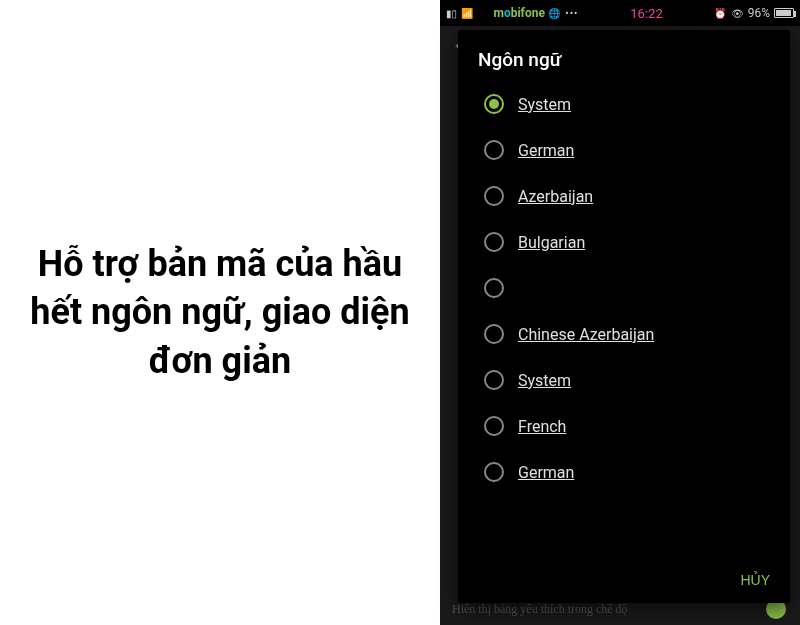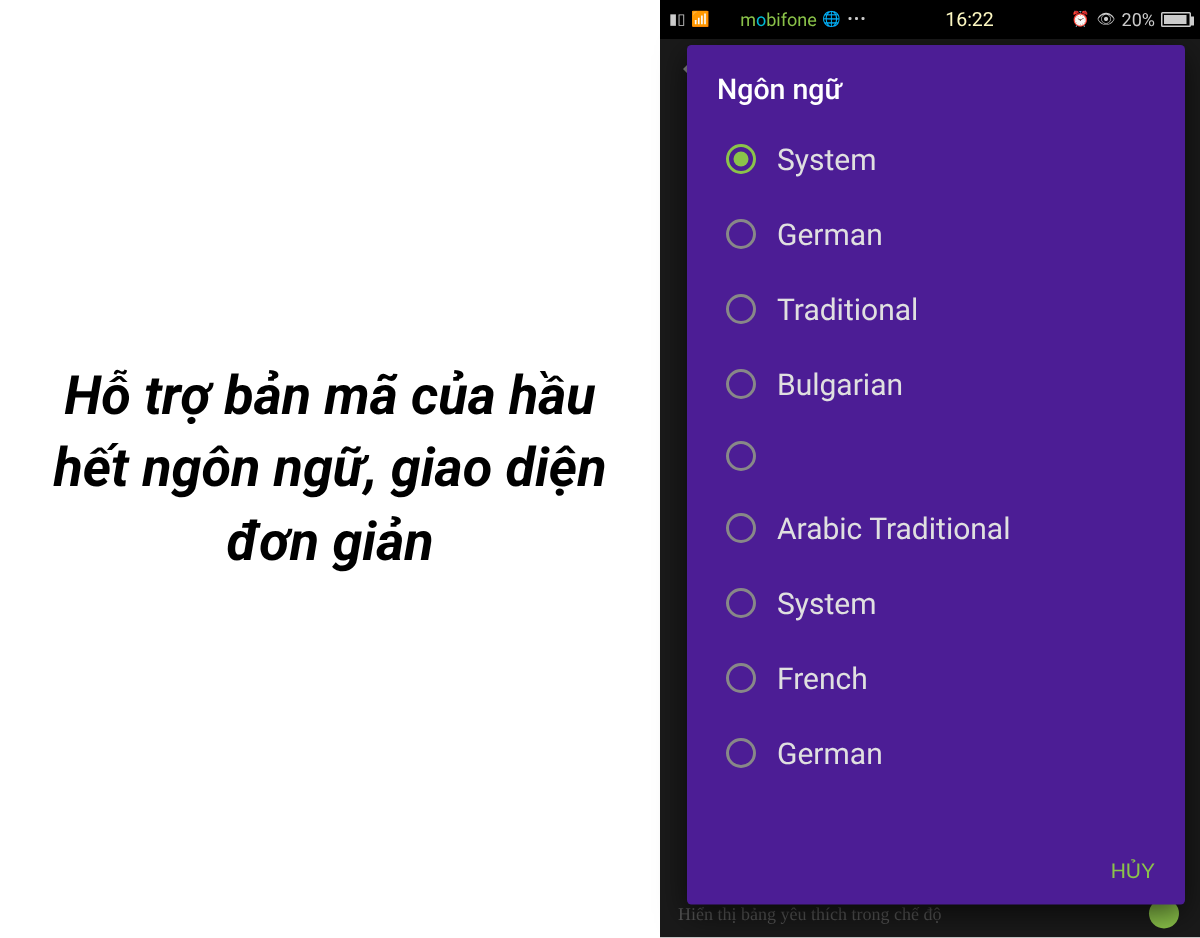--- a/index.html
+++ b/index.html
@@ -14,21 +14,20 @@
       font-family: -apple-system, Roboto, Arial, sans-serif;
       display: flex;
       overflow: hidden;
     }
     .left-panel {
       flex: 1;
       display: flex;
       align-items: center;
       justify-content: center;
       padding: 0 30px;
-      font-style: italic;
     }
     .left-text {
       font-size: 36px;
       font-weight: 700;
       line-height: 1.35;
       text-align: center;
       color: #000;
     }
     .phone-frame {
       width: 360px;
@@ -48,28 +47,28 @@
       color: #ccc;
       justify-content: space-between;
     }
     .status-left {
       display: flex;
       align-items: center;
       gap: 4px;
     }
     .carrier-logo {
       font-size: 12px;
-      font-weight: 400;
+      font-weight: 700;
       padding-left: 16px;
     }
     .carrier-logo .m { color: #8bc34a; }
     .carrier-logo .o { color: #00bcd4; }
     .carrier-logo .rest { color: #8bc34a; }
     .status-mid {
-      color: #fef9c3;
+      color: #ec4899;
       font-size: 13px;
     }
     .status-right {
       display: flex;
       align-items: center;
       gap: 4px;
       font-size: 12px;
     }
     .battery {
       width: 20px;
@@ -123,21 +122,21 @@
       height: 20px;
       background: #8bc34a;
       border-radius: 50%;
     }
     .dialog {
       position: absolute;
       top: 30px;
       left: 18px;
       right: 10px;
       bottom: 22px;
-      background: #4c1d95;
+      background: #000000;
       border-radius: 3px;
       box-shadow: 0 6px 20px rgba(0,0,0,0.6);
       display: flex;
       flex-direction: column;
     }
     .dialog-title {
       padding: 18px 20px 10px 20px;
       color: #fff;
       font-size: 19px;
       font-weight: 500;
@@ -169,21 +168,22 @@
     }
     .radio.selected::after {
       content: '';
       width: 10px;
       height: 10px;
       background: #8bc34a;
       border-radius: 50%;
     }
     .lang-label {
       color: #e0e0e0;
-      font-size: 20px;
+      font-size: 16px;
+      text-decoration: underline;
     }
     .dialog-actions {
       padding: 12px 20px 14px 20px;
       text-align: right;
     }
     .cancel-btn {
       color: #8bc34a;
       font-size: 14px;
       font-weight: 500;
       background: none;
@@ -213,21 +213,21 @@
       <span class="signal-icon">▮▯</span>
       <span class="signal-icon">📶</span>
       <span class="carrier-logo"><span class="m">m</span><span class="o">o</span><span class="rest">bifone</span></span>
       <span class="globe-icon">🌐</span>
       <span class="dots-icon">•••</span>
     </div>
     <div class="status-mid">16:22</div>
     <div class="status-right">
       <span class="alarm-icon">⏰</span>
       <span class="eye-icon">👁</span>
-      <span>20%</span>
+      <span>96%</span>
       <div class="battery">
           <div class="battery-fill"></div>
         </div>
     </div>
   </div>
 
   <div class="underlay">
     <span class="back-arrow">
       <svg width="20" height="20" viewBox="0 0 24 24" fill="#888">
           <path d="M20 11H7.83l5.59-5.59L12 4l-8 8 8 8 1.41-1.41L7.83 13H20z"></path>
@@ -244,32 +244,32 @@
         <div class="lang-item">
           <div class="radio selected"></div>
           <div class="lang-label">System</div>
         </div>
         <div class="lang-item">
           <div class="radio"></div>
           <div class="lang-label">German</div>
         </div>
         <div class="lang-item">
           <div class="radio"></div>
-          <div class="lang-label">Traditional</div>
+          <div class="lang-label">Azerbaijan</div>
         </div>
         <div class="lang-item">
           <div class="radio"></div>
           <div class="lang-label">Bulgarian</div>
         </div>
         <div class="lang-item">
           <div class="radio"></div>
         </div>
         <div class="lang-item">
           <div class="radio"></div>
-          <div class="lang-label">Arabic Traditional</div>
+          <div class="lang-label">Chinese Azerbaijan</div>
         </div>
         <div class="lang-item">
           <div class="radio"></div>
           <div class="lang-label">System</div>
         </div>
         <div class="lang-item">
           <div class="radio"></div>
           <div class="lang-label">French</div>
         </div>
         <div class="lang-item">

